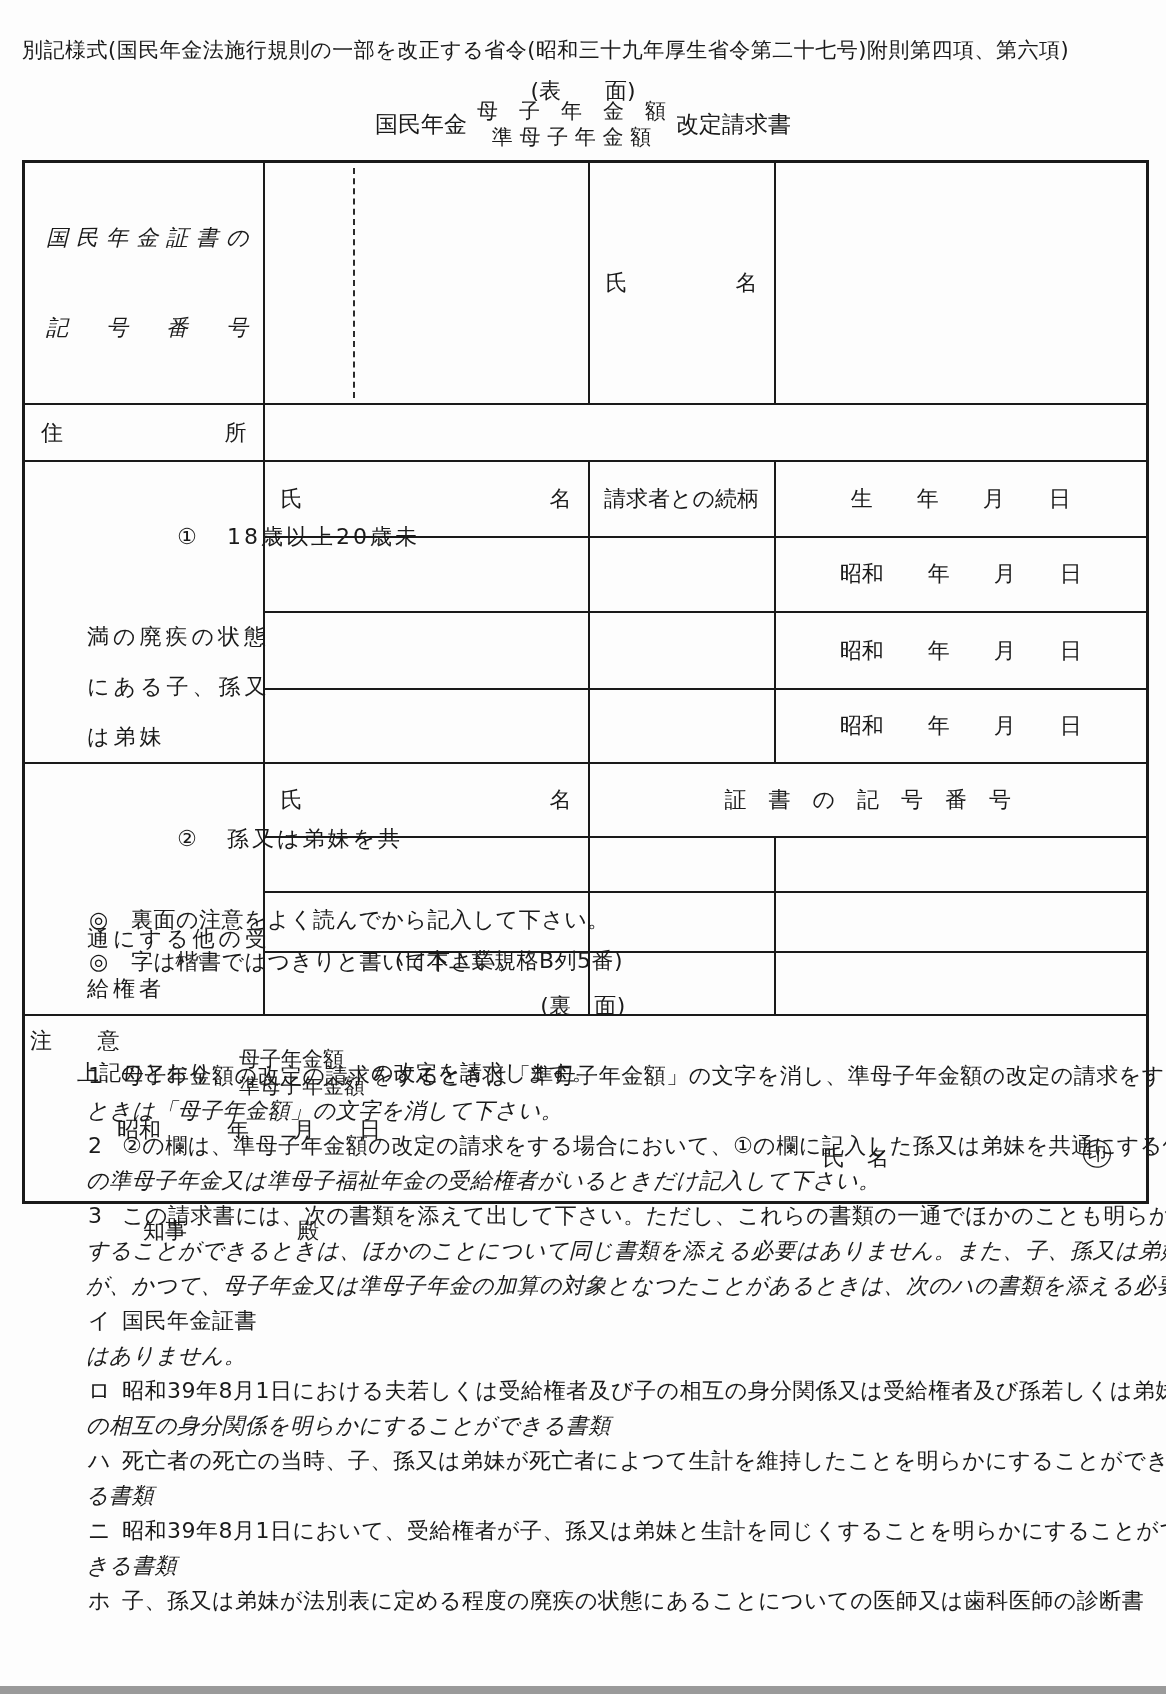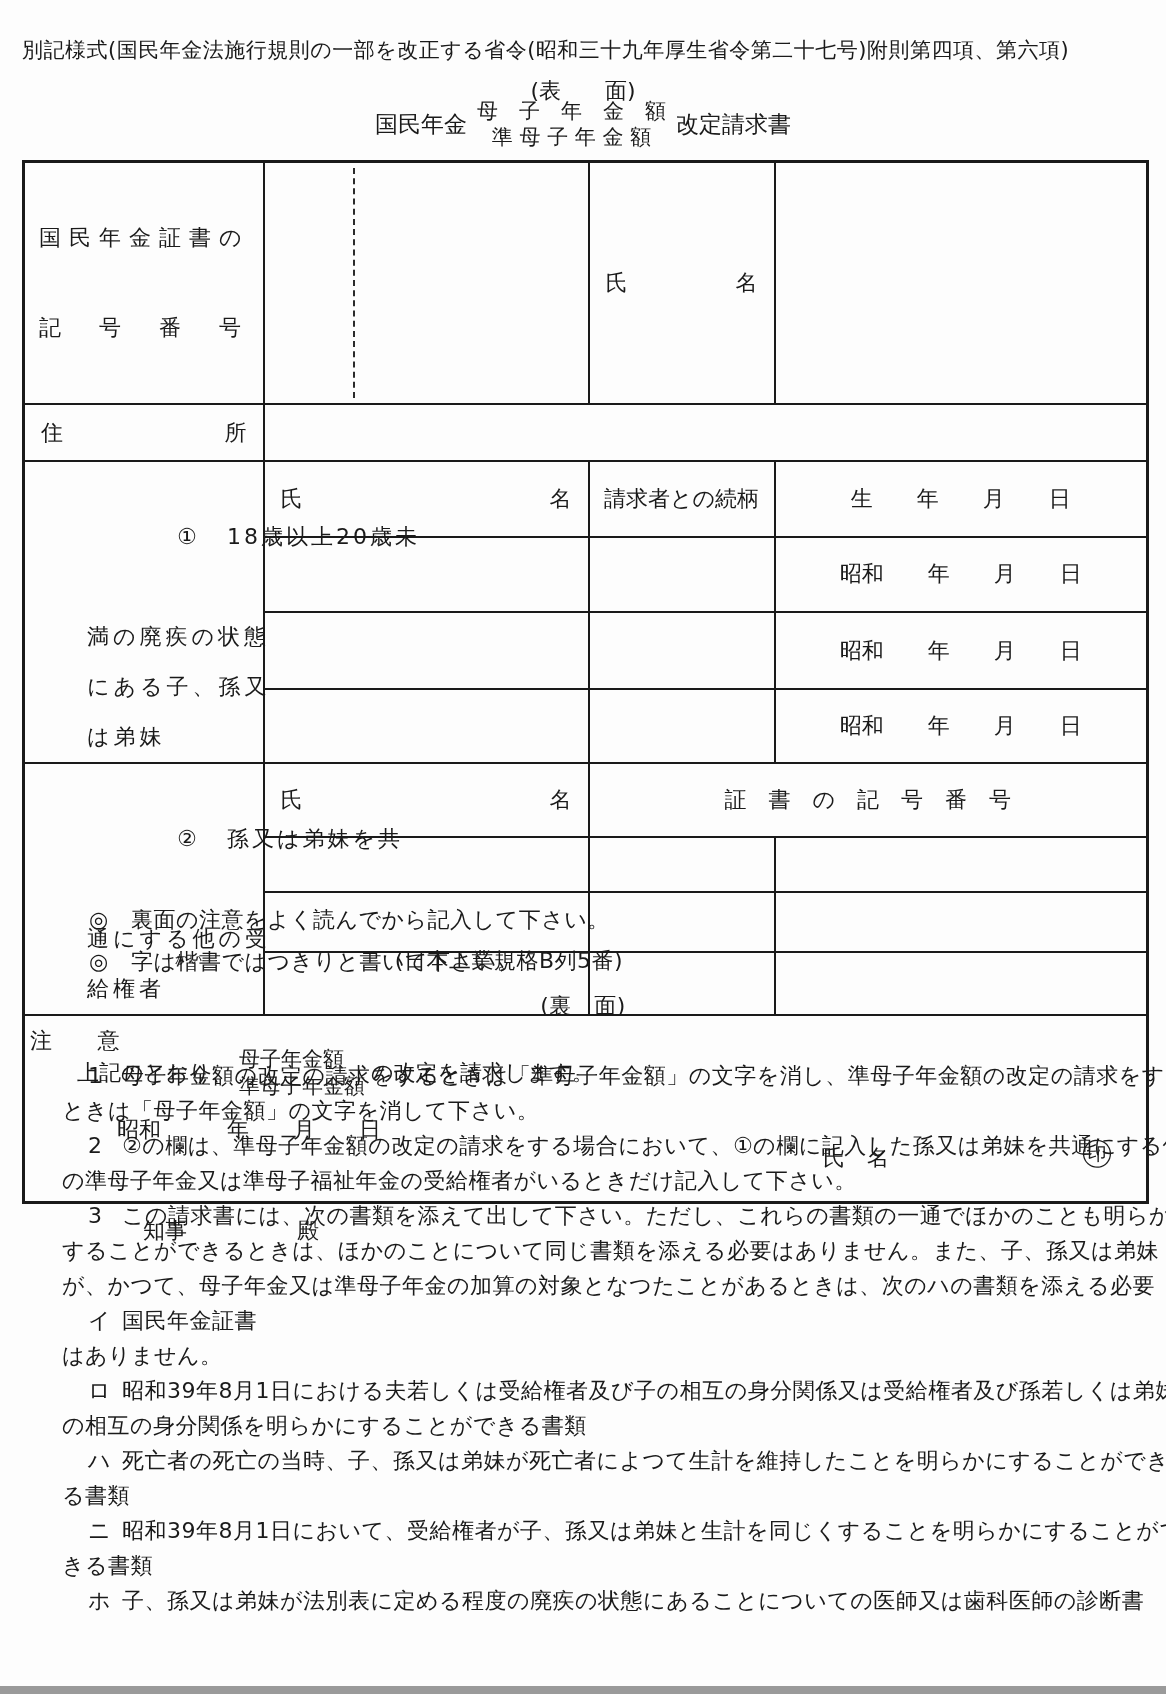--- a/index.html
+++ b/index.html
@@ -22,21 +22,21 @@
     border-collapse:collapse;table-layout:fixed;
     border:3px solid #1a1a1a;
     font-size:22px;
   }
   table.form-table td{border:2px solid #1a1a1a;padding:0;vertical-align:middle;}
   .rA{height:55px}.rB{height:57px}
   .rC{height:50px}.rD{height:50px}.rE{height:51px}.rF{height:49px}
   .rG{height:53px}.rH{height:40px}.rI{height:43px}.rJ{height:45px}
   .rK{height:187px}
   .label-cell{background:#fdfdfd;}
-  .cert-lines{padding-left:14px;line-height:30px;white-space:pre;letter-spacing:8px;}
+  .cert-lines{padding-left:21px;line-height:30px;white-space:pre;letter-spacing:8px;font-style:italic;}
   .spread{display:flex;justify-content:space-between;padding:0 16px;}
   .center{text-align:center;white-space:pre;}
   .sec-lines{line-height:50px;font-size:22px;}
   .sec-lines .first{padding-left:12px;letter-spacing:3px;white-space:pre;}
   .sec-lines .first .circ{display:inline-block;width:50px;letter-spacing:0;}
   .sec-lines .cont{padding-left:62px;letter-spacing:4px;white-space:pre;}
   .cert-entry{position:relative;}
   .dashed-divider{position:absolute;left:88px;top:5px;bottom:5px;width:0;border-left:2px dashed #2a2a2a;}
   
   .foot-cell{position:relative;}
@@ -52,21 +52,21 @@
   .notice .bullet{display:inline-block;width:42px;letter-spacing:0;}
   .notice.second{height:40px;line-height:40px;}
   .rubywrap{position:relative;}
   .rubytxt{position:absolute;left:44px;top:-10px;font-size:13px;letter-spacing:1px;}
   .jis{height:38px;line-height:38px;text-align:center;padding-right:148px;white-space:pre;}
   .back-label{height:36px;line-height:36px;margin-top:8px;text-align:center;white-space:pre;}
   .notes-title{height:34px;line-height:34px;padding-left:8px;white-space:pre;}
   .note-line{line-height:35px;white-space:pre;}
   .note-line.first{padding-left:66px;}
   .note-line.first .marker{display:inline-block;width:34px;letter-spacing:0;}
-  .note-line.cont{padding-left:40px;}
+  .note-line.cont{padding-left:64px;font-style:italic;}
   .bottom-strip{position:absolute;left:0;bottom:0;width:100%;height:8px;background:#9a9a9a;}
 </style>
 </head>
 <body>
 
 <div class="page">
 
   <div class="reg-note">別記様式(国民年金法施行規則の一部を改正する省令(昭和三十九年厚生省令第二十七号)附則第四項、第六項)</div>
   <div class="front-label">(表　　面)</div>
 

